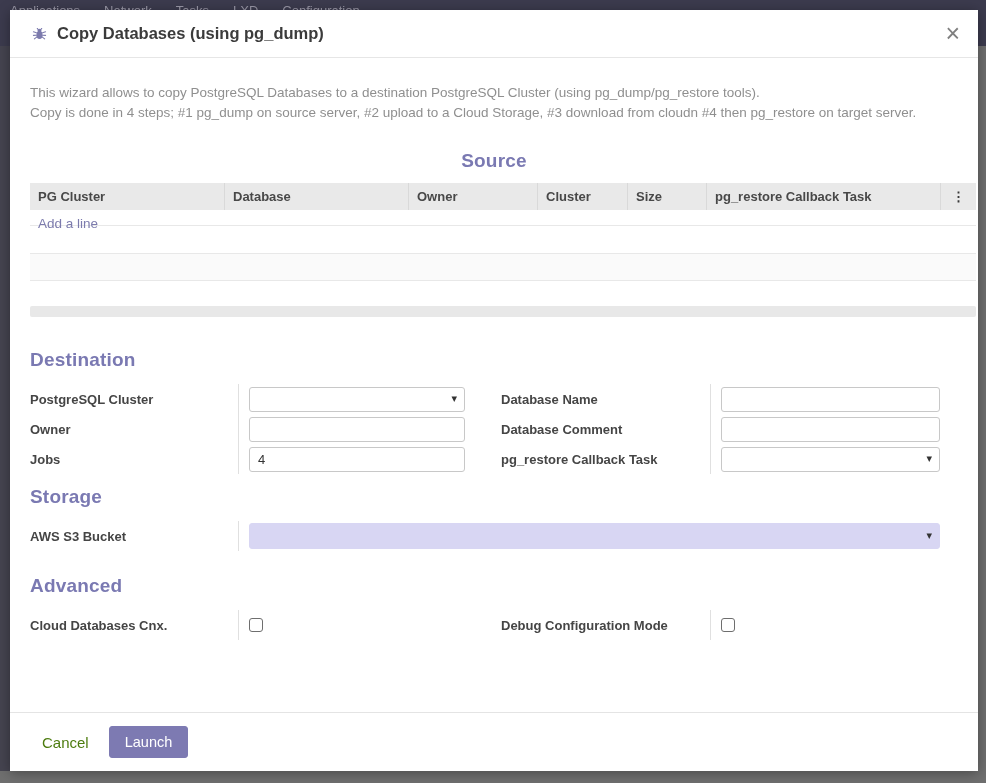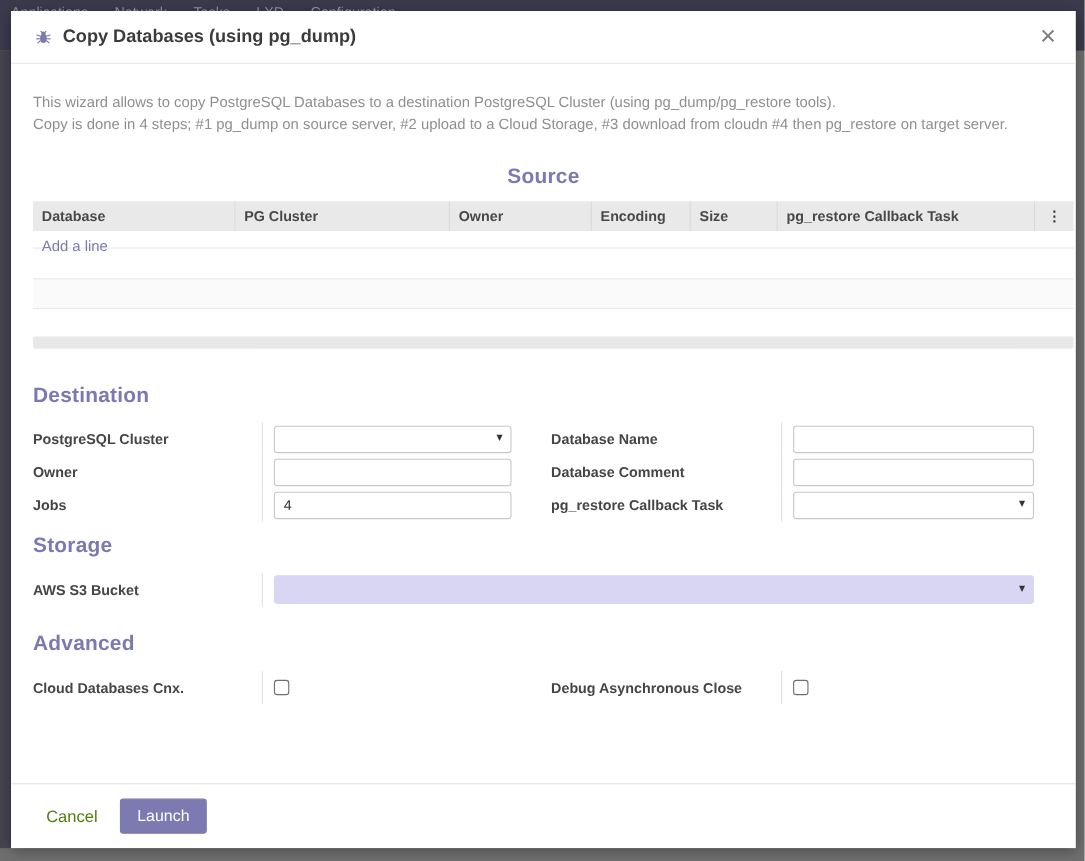--- a/index.html
+++ b/index.html
@@ -170,24 +170,24 @@
 
     <div class="intro">
       <p>This wizard allows to copy PostgreSQL Databases to a destination PostgreSQL Cluster (using pg_dump/pg_restore tools).</p>
       <p>Copy is done in 4 steps; #1 pg_dump on source server, #2 upload to a Cloud Storage, #3 download from cloudn #4 then pg_restore on target server.</p>
     </div>
 
     <h2 class="section h-source">Source</h2>
 
     <div class="src-table">
       <div class="thead">
+        <div class="th c0">PG Cluster</div>
         <div class="th c1">Database</div>
-        <div class="th c0">PG Cluster</div>
         <div class="th c2">Owner</div>
-        <div class="th c3">Encoding</div>
+        <div class="th c3">Cluster</div>
         <div class="th c4">Size</div>
         <div class="th c5">pg_restore Callback Task</div>
         <div class="th c6">⋮</div>
       </div>
       <div class="row-addline">Add a line</div>
       <div class="row-empty-a"></div>
       <div class="row-empty-b"></div>
       <div class="row-empty-c"></div>
       <div class="hscroll-track"></div>
     </div>
@@ -245,21 +245,21 @@
     </div>
 
     <h2 class="section h-adv">Advanced</h2>
 
     <div class="form-grid">
       <div class="f-label">Cloud Databases Cnx.</div>
       <div class="f-cell">
         <span class="checkbox"></span>
       </div>
       <div class="spacer"></div>
-      <div class="f-label">Debug Asynchronous Close</div>
+      <div class="f-label">Debug Configuration Mode</div>
       <div class="f-cell">
         <span class="checkbox"></span>
       </div>
     </div>
 
   </div>
 
   <div class="modal-footer">
     <button class="btn-cancel">Cancel</button>
     <button class="btn-launch">Launch</button>

